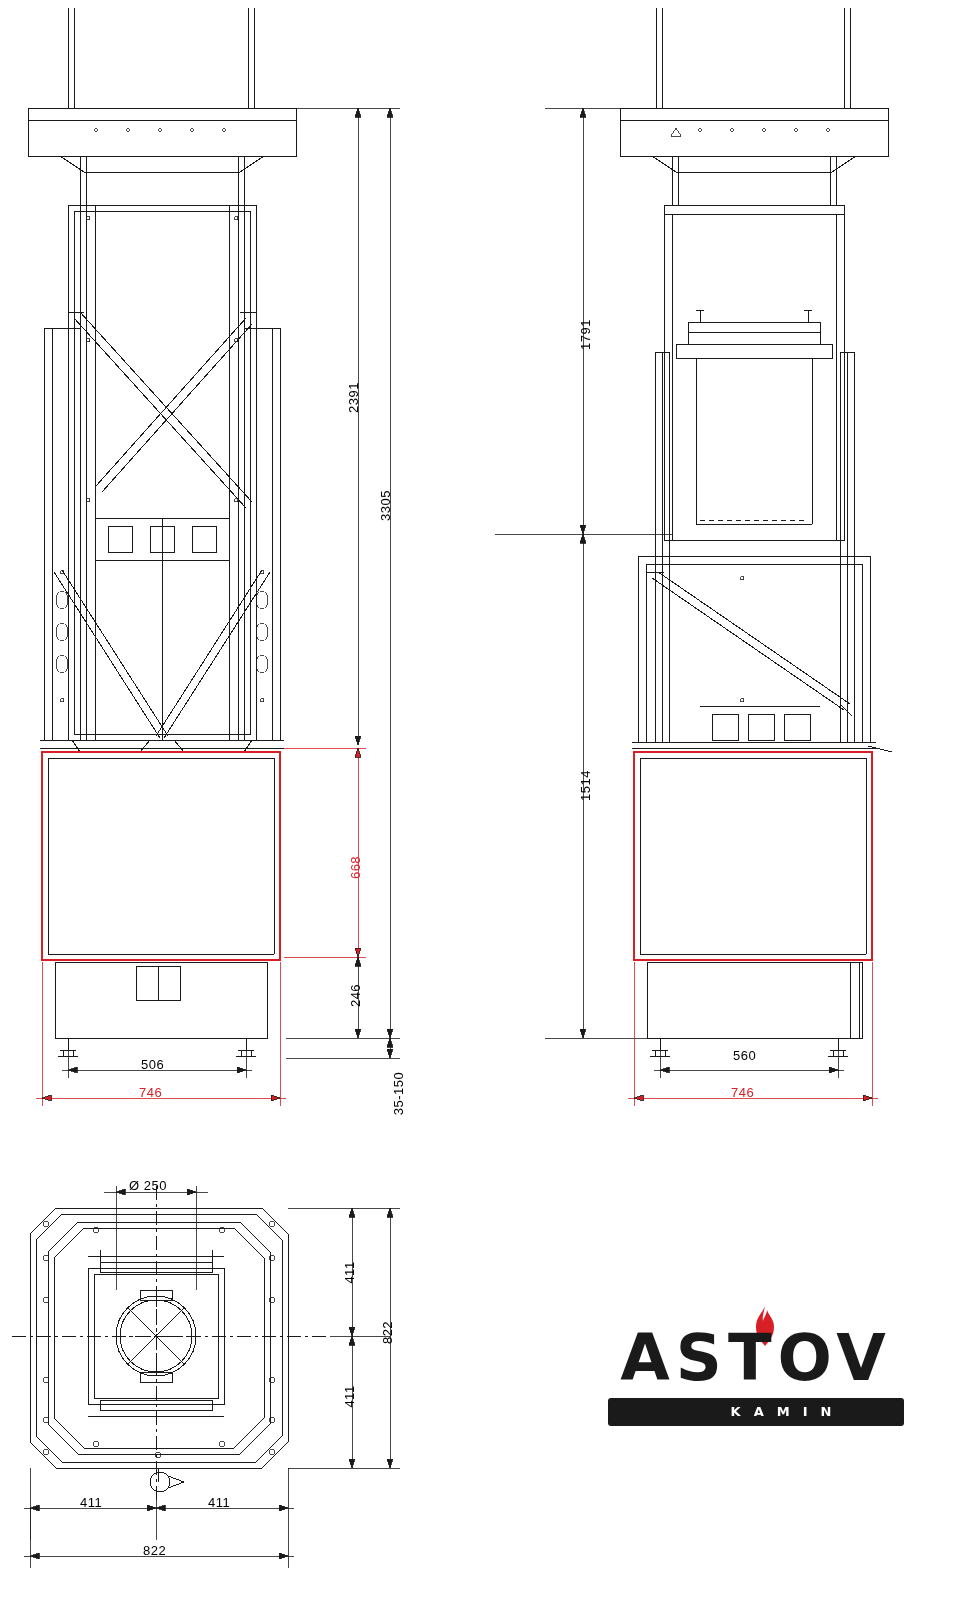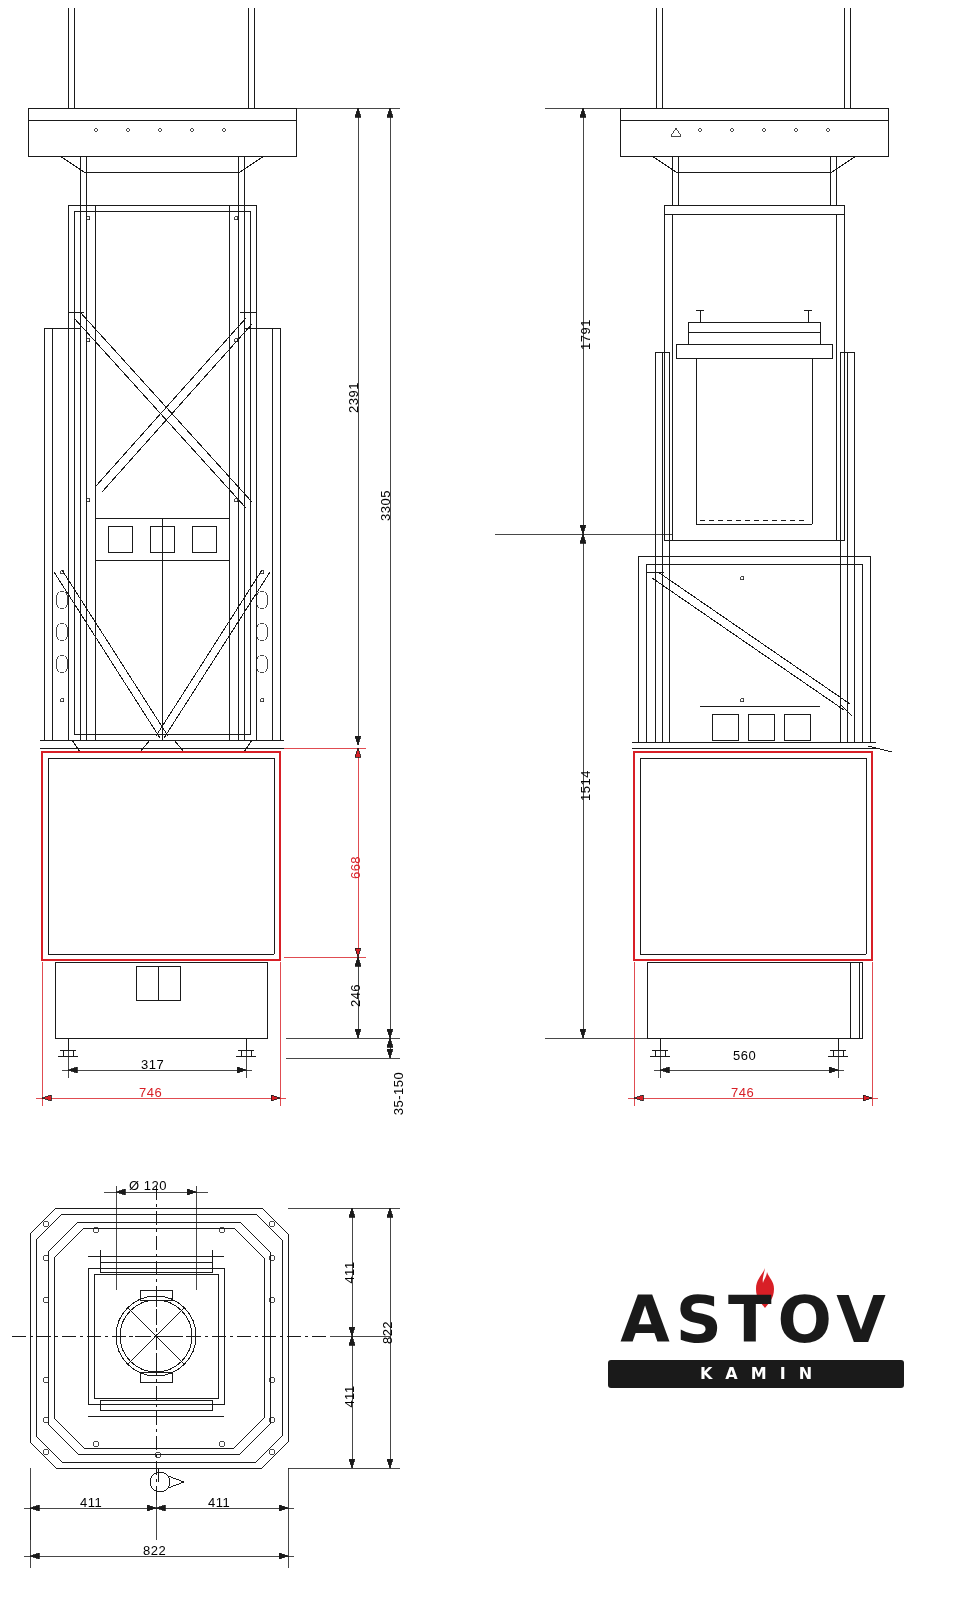--- a/index.html
+++ b/index.html
@@ -37,21 +37,21 @@
     color: #d81f26;
   }
   .vert {
     transform-origin: center center;
     transform: rotate(-90deg);
   }
   
   .logo {
     position: absolute;
     left: 600px;
-    top: 1268px;
+    top: 1306px;
     width: 312px;
     height: 120px;
   }
   .logo-word {
     position: absolute;
     left: 0;
     top: 20px;
     width: 312px;
     text-align: center;
     font-family: "DejaVu Sans", sans-serif;
@@ -74,23 +74,24 @@
     position: absolute;
     left: 8px;
     top: 92px;
     width: 296px;
     height: 28px;
     line-height: 28px;
     text-align: center;
     color: #ffffff;
     font-family: "DejaVu Sans", sans-serif;
     font-weight: bold;
-    font-size: 16px;
+    font-size: 13px;
     letter-spacing: 13px;
     text-indent: 13px;
+    padding-left: 25px;
   }
   .flame {
     position: absolute;
     left: 152px;
     top: 0px;
     width: 26px;
     height: 40px;
   }
 </style>
 </head>
@@ -462,29 +463,29 @@
         <path d="M288 1556 l-9 -3 l0 6 z" fill="#1a1a1a"></path>
       </g>
     </g>
   </svg>
 
   <div class="dim-text vert" style="left:338px; top:390px;">2391</div>
   <div class="dim-text vert" style="left:370px; top:498px;">3305</div>
   <div class="dim-text vert red" style="left:344px; top:860px;">668</div>
   <div class="dim-text vert" style="left:344px; top:988px;">246</div>
   <div class="dim-text vert" style="left:377px; top:1086px;">35-150</div>
-  <div class="dim-text" style="left:141px; top:1057px;">317</div>
+  <div class="dim-text" style="left:141px; top:1057px;">506</div>
   <div class="dim-text red" style="left:139px; top:1085px;">746</div>
 
   <div class="dim-text vert" style="left:570px; top:327px;">1791</div>
   <div class="dim-text vert" style="left:570px; top:778px;">1514</div>
   <div class="dim-text" style="left:733px; top:1048px;">560</div>
   <div class="dim-text red" style="left:731px; top:1085px;">746</div>
 
-  <div class="dim-text" style="left:129px; top:1178px;">Ø 120</div>
+  <div class="dim-text" style="left:129px; top:1178px;">Ø 250</div>
   <div class="dim-text vert" style="left:338px; top:1265px;">411</div>
   <div class="dim-text vert" style="left:376px; top:1325px;">822</div>
   <div class="dim-text vert" style="left:338px; top:1389px;">411</div>
   <div class="dim-text" style="left:80px; top:1495px;">411</div>
   <div class="dim-text" style="left:208px; top:1495px;">411</div>
   <div class="dim-text" style="left:143px; top:1543px;">822</div>
 
   <div class="logo">
     <svg class="flame" viewBox="0 0 26 40" xmlns="http://www.w3.org/2000/svg">
       <path d="M13 0 C 10 8, 4 11, 4 21 C 4 31, 10 36, 13 40 C 16 36, 22 31, 22 21 C 22 13, 17 10, 15 4 C 14.5 9, 12 11, 11 15 C 10 11, 12 6, 13 0 Z" fill="#d81f26"></path>

